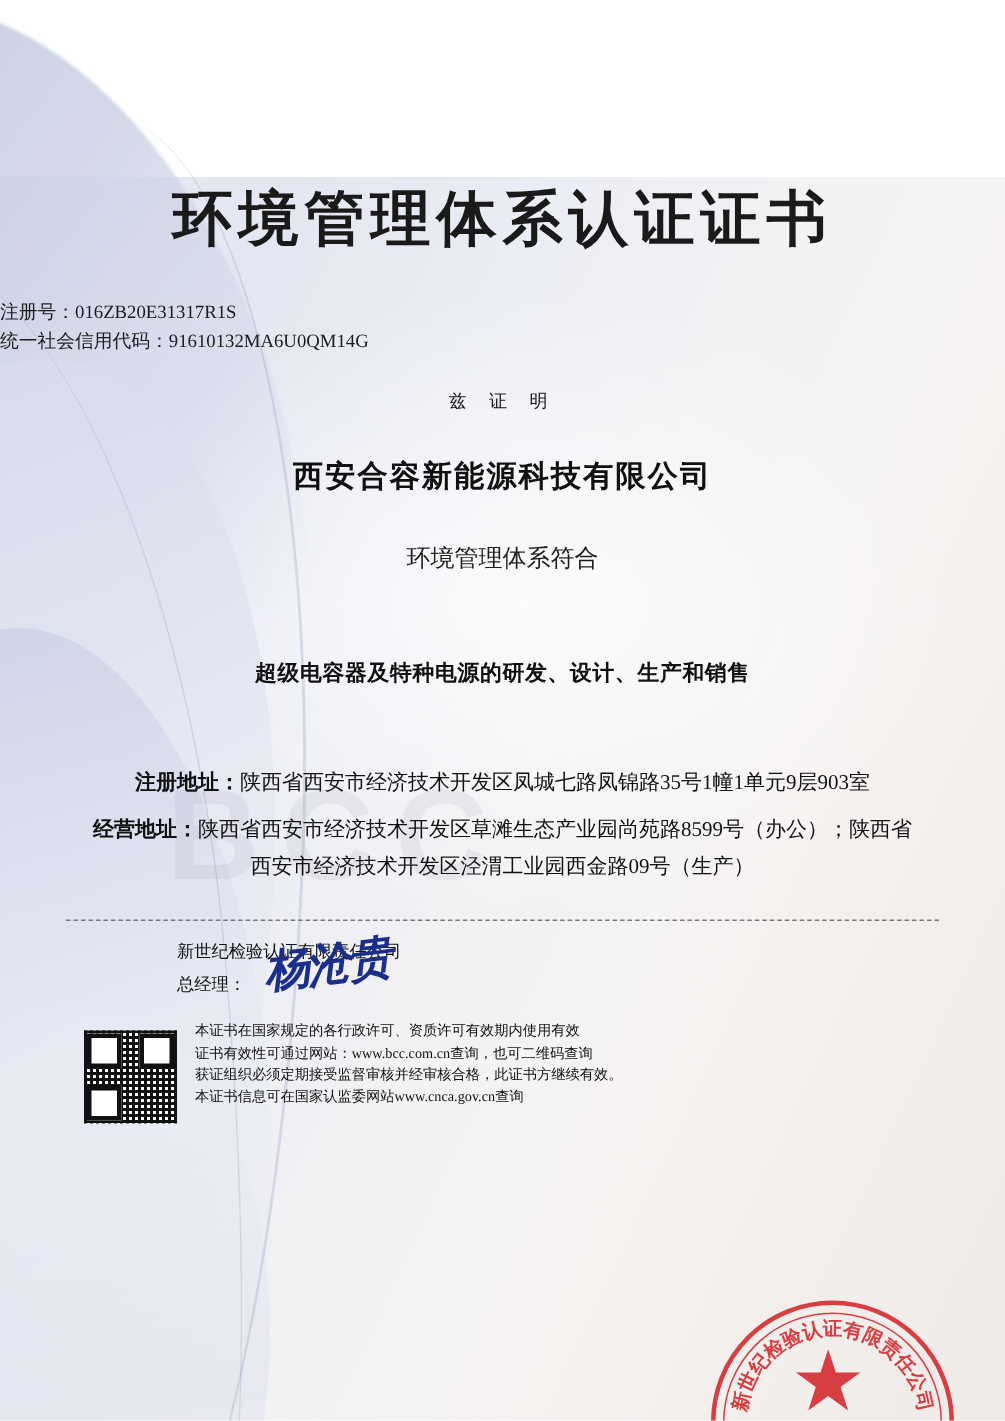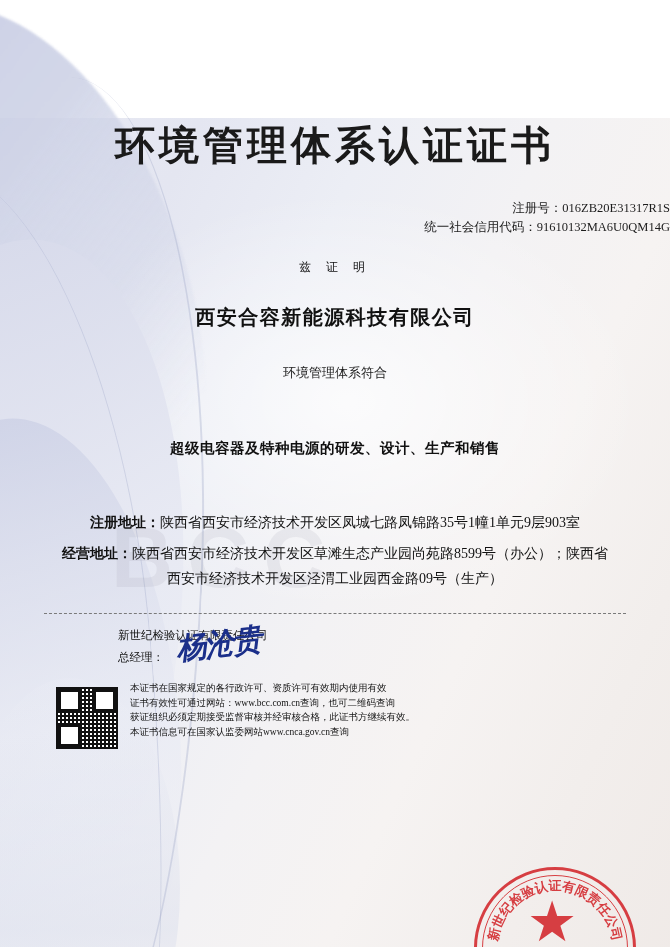--- a/index.html
+++ b/index.html
@@ -52,21 +52,21 @@
   .title{
     text-align:center;
     font-family:Liberation Mono, monospace;
     font-size:40px;
     font-weight:bold;
     letter-spacing:4px;
     color:#1a1a1a;
     margin-top:118px;
   }
   .reg-lines{
-    text-align:right;
+    text-align:left;
     margin-top:26px;
     font-size:12.5px;
     color:#1c1c1c;
     line-height:19px;
   }
   .zizhengming{
     text-align:center;
     margin-top:22px;
     font-size:12px;
     letter-spacing:6px;
@@ -76,21 +76,21 @@
     text-align:center;
     margin-top:28px;
     font-size:20px;
     font-weight:bold;
     letter-spacing:1.5px;
     color:#111;
   }
   .standard{
     text-align:center;
     margin-top:32px;
-    font-size:13px;
+    font-size:16px;
     line-height:20px;
     color:#1c1c1c;
   }
   .scope{
     text-align:center;
     margin-top:56px;
     font-size:14.5px;
     font-weight:bold;
     letter-spacing:.5px;
     color:#111;

